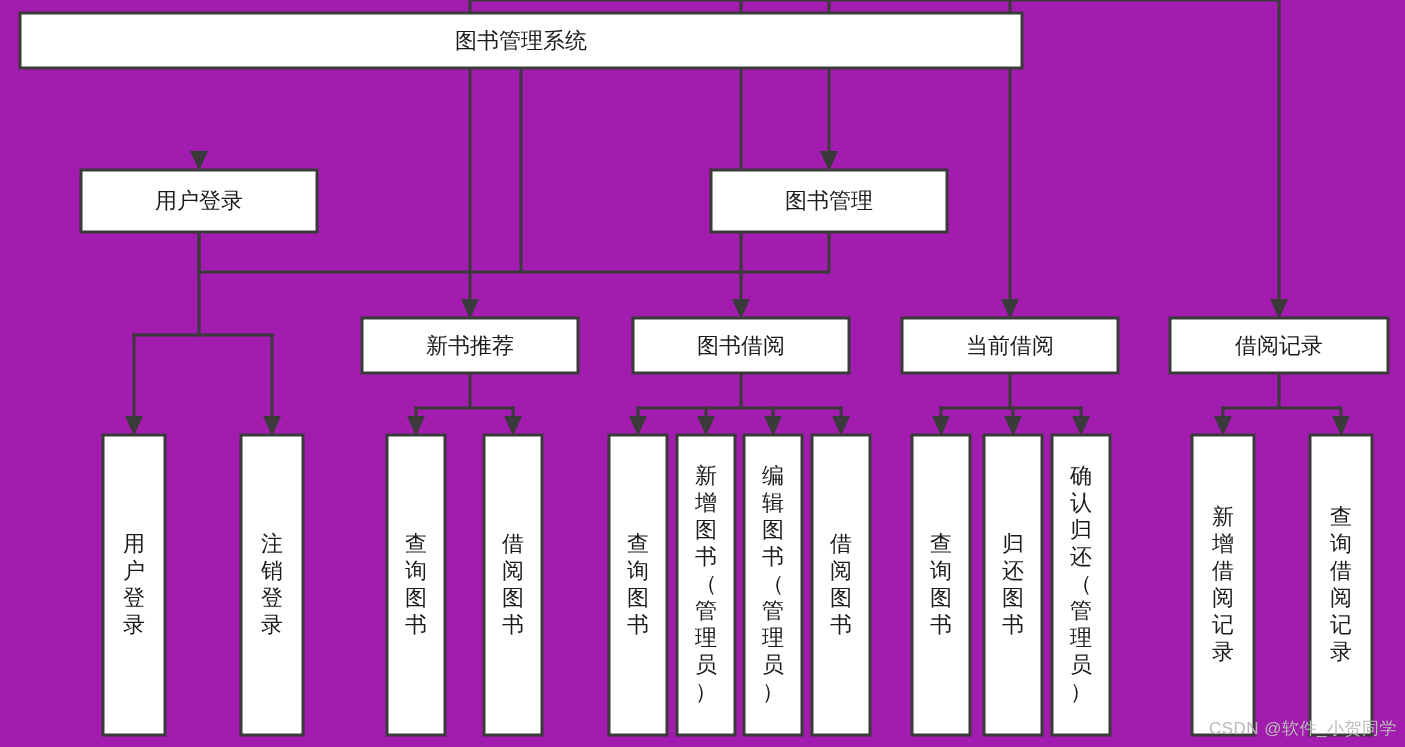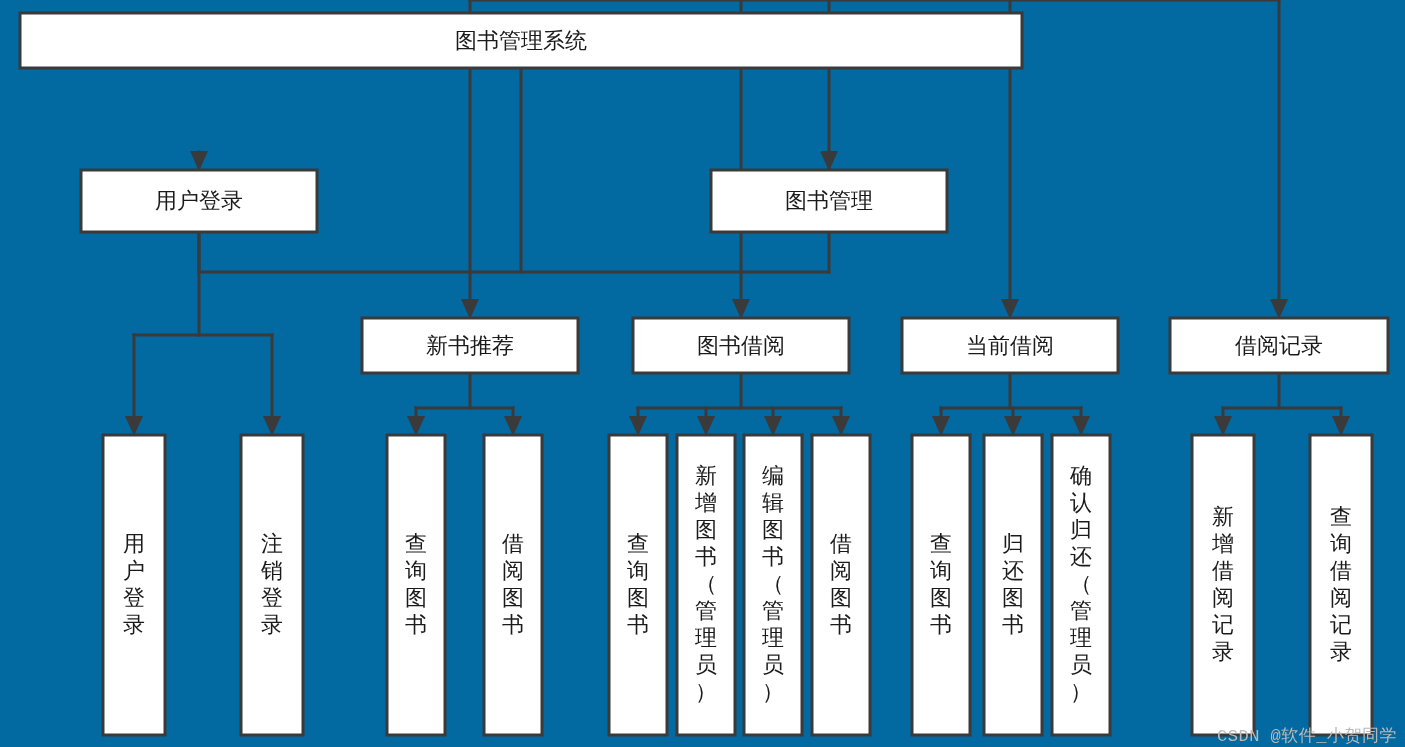--- a/index.html
+++ b/index.html
@@ -11,21 +11,21 @@
   body {
     width: 1405px;
     height: 747px;
     font-family: "DejaVu Sans", "Liberation Sans", sans-serif;
     overflow: hidden;
   }
   #diagram-root {
     position: relative;
     width: 1405px;
     height: 747px;
-    background: #0369a1;
+    background: #a21caf;
   }
   svg.diagram-canvas {
     position: absolute;
     top: 0;
     left: 0;
     width: 1405px;
     height: 747px;
     display: block;
   }
   .node-box {
@@ -52,22 +52,22 @@
   }
   .node-label-vertical {
     fill: #1a1a1a;
     font-family: "DejaVu Sans", "Liberation Sans", sans-serif;
     font-size: 22px;
     text-anchor: middle;
   }
   .watermark {
     position: absolute;
     right: 8px;
-    bottom: 0;
-    font-family: Liberation Mono, monospace;
+    bottom: 7px;
+    font-family: Liberation Sans, sans-serif;
     font-size: 17px;
     color: #b9b9b9;
     white-space: nowrap;
     letter-spacing: 0.5px;
   }
 </style>
 </head>
 <body>
 
 <div id="diagram-root">

